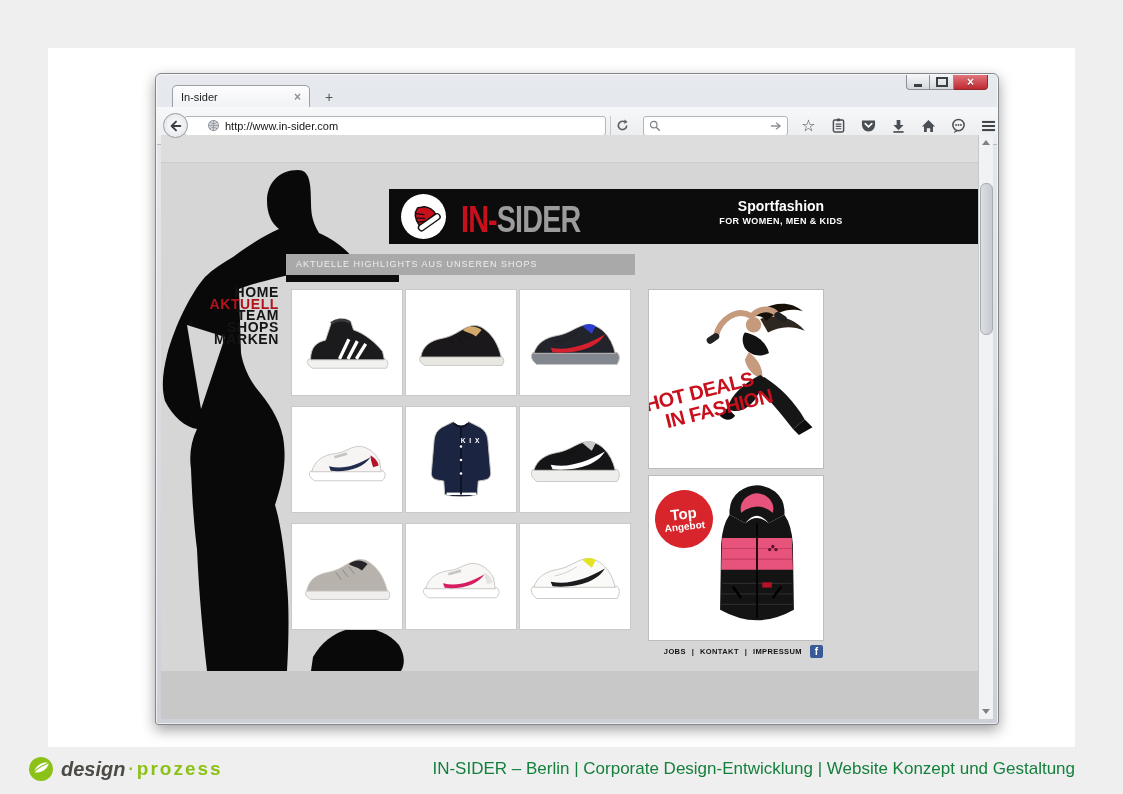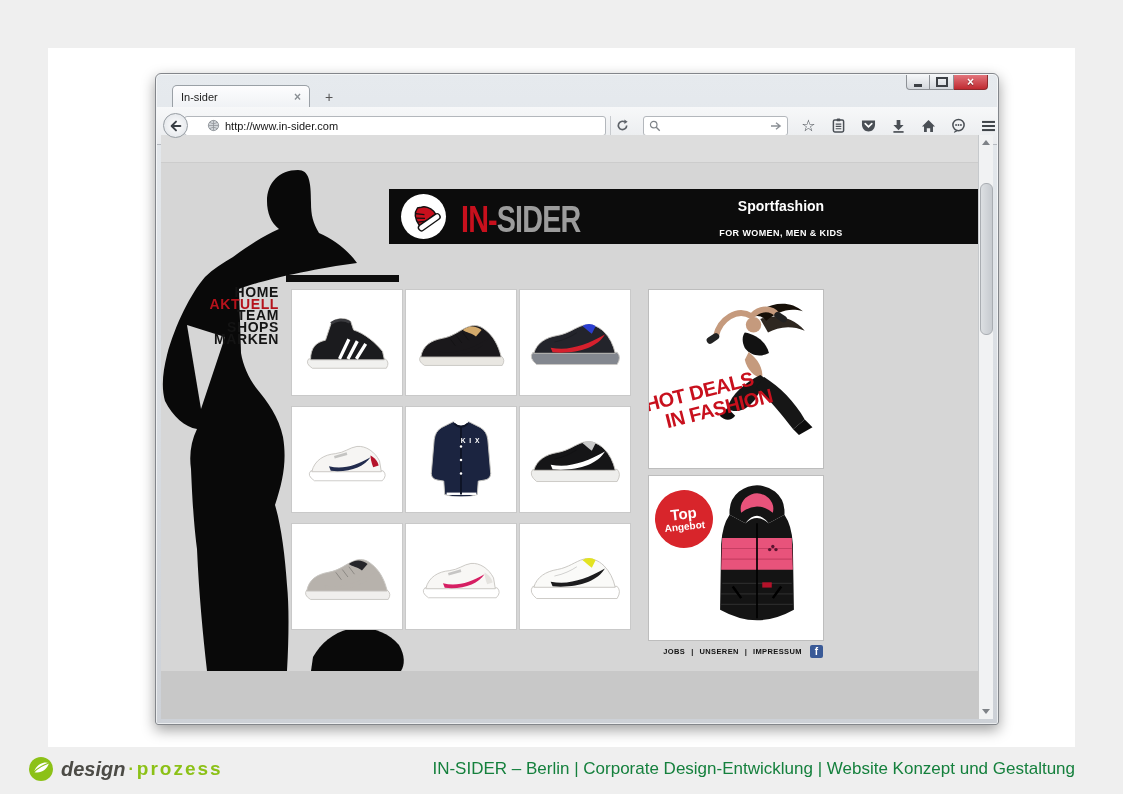--- a/index.html
+++ b/index.html
@@ -60,21 +60,21 @@
   .silhouette{position:absolute;left:0;top:30px;z-index:1;}
   .site-header{position:absolute;left:228px;top:54px;width:589px;height:55px;background:#0c0c0c;z-index:3;}
   .logo-circle{position:absolute;left:12px;top:5px;width:45px;height:45px;border-radius:50%;background:#ffffff;
     display:flex;align-items:center;justify-content:center;}
   .brand{position:absolute;left:72px;top:8px;font-size:35px;font-weight:bold;letter-spacing:-1px;
     transform:scale(.82,1.08);transform-origin:left top;white-space:nowrap;}
   .brand-red{color:var(--accent-red,#c8101d);}
   .brand-gray{color:#9c9c9c;}
   .tagline{position:absolute;right:112px;top:9px;width:170px;text-align:center;color:#fff;}
   .tag1{font-size:14px;font-weight:bold;}
-  .tag2{font-size:9px;font-weight:bold;letter-spacing:.4px;margin-top:14px;}
+  .tag2{font-size:9px;font-weight:bold;letter-spacing:.4px;margin-top:2px;}
 
   .hl-bar{position:absolute;left:125px;top:119px;width:349px;height:21px;background:#a9a9a9;z-index:3;
     color:#ededed;font-size:9px;letter-spacing:1px;line-height:21px;padding-left:10px;box-sizing:border-box;white-space:nowrap;}
   .hl-underline{position:absolute;left:125px;top:140px;width:113px;height:7px;background:#0d0d0d;z-index:3;}
 
   .nav{position:absolute;left:30px;top:152px;width:88px;text-align:right;z-index:4;}
   .nav-item{font-size:14px;font-weight:bold;letter-spacing:.6px;line-height:11.7px;color:#141414;cursor:default;}
   .nav-item.active{color:var(--nav-active,#b5121b);}
 
   .grid{position:absolute;left:131px;top:155px;width:342px;display:grid;z-index:3;
@@ -239,20 +239,21 @@
               </g>
             </svg>
           </div>
           <div class="brand"><span class="brand-red">IN-</span><span class="brand-gray">SIDER</span></div>
           <div class="tagline">
             <div class="tag1">Sportfashion</div>
             <div class="tag2">FOR WOMEN, MEN &amp; KIDS</div>
           </div>
         </div>
 
+        <div class="hl-bar">AKTUELLE HIGHLIGHTS AUS UNSEREN SHOPS</div>
         <div class="hl-underline"></div>
 
         <nav class="nav" id="nav">
             <div class="nav-item">HOME</div>
             <div class="nav-item active">AKTUELL</div>
             <div class="nav-item">TEAM</div>
             <div class="nav-item">SHOPS</div>
             <div class="nav-item">MARKEN</div>
           </nav>
 
@@ -385,21 +386,21 @@
                 <circle cx="67" cy="63" r="1.6" fill="#5a1430"></circle>
                 <circle cx="73" cy="63" r="1.6" fill="#5a1430"></circle>
               <rect x="60" y="94" width="9" height="5" fill="#b5122a"></rect>
             </svg>
           </div>
 
           <div class="page-links">
             <span id="pagelinks" style="display:flex;gap:6px;align-items:center;">
                 <span class="plink">JOBS</span>
                 <span class="sep">|</span>
-                <span class="plink">UNSEREN</span>
+                <span class="plink">KONTAKT</span>
                 <span class="sep">|</span>
                 <span class="plink">IMPRESSUM</span>
               </span>
             <span class="fb">f</span>
           </div>
         </div>
 
         <div class="bottom-strip"></div>
       </div>
 

